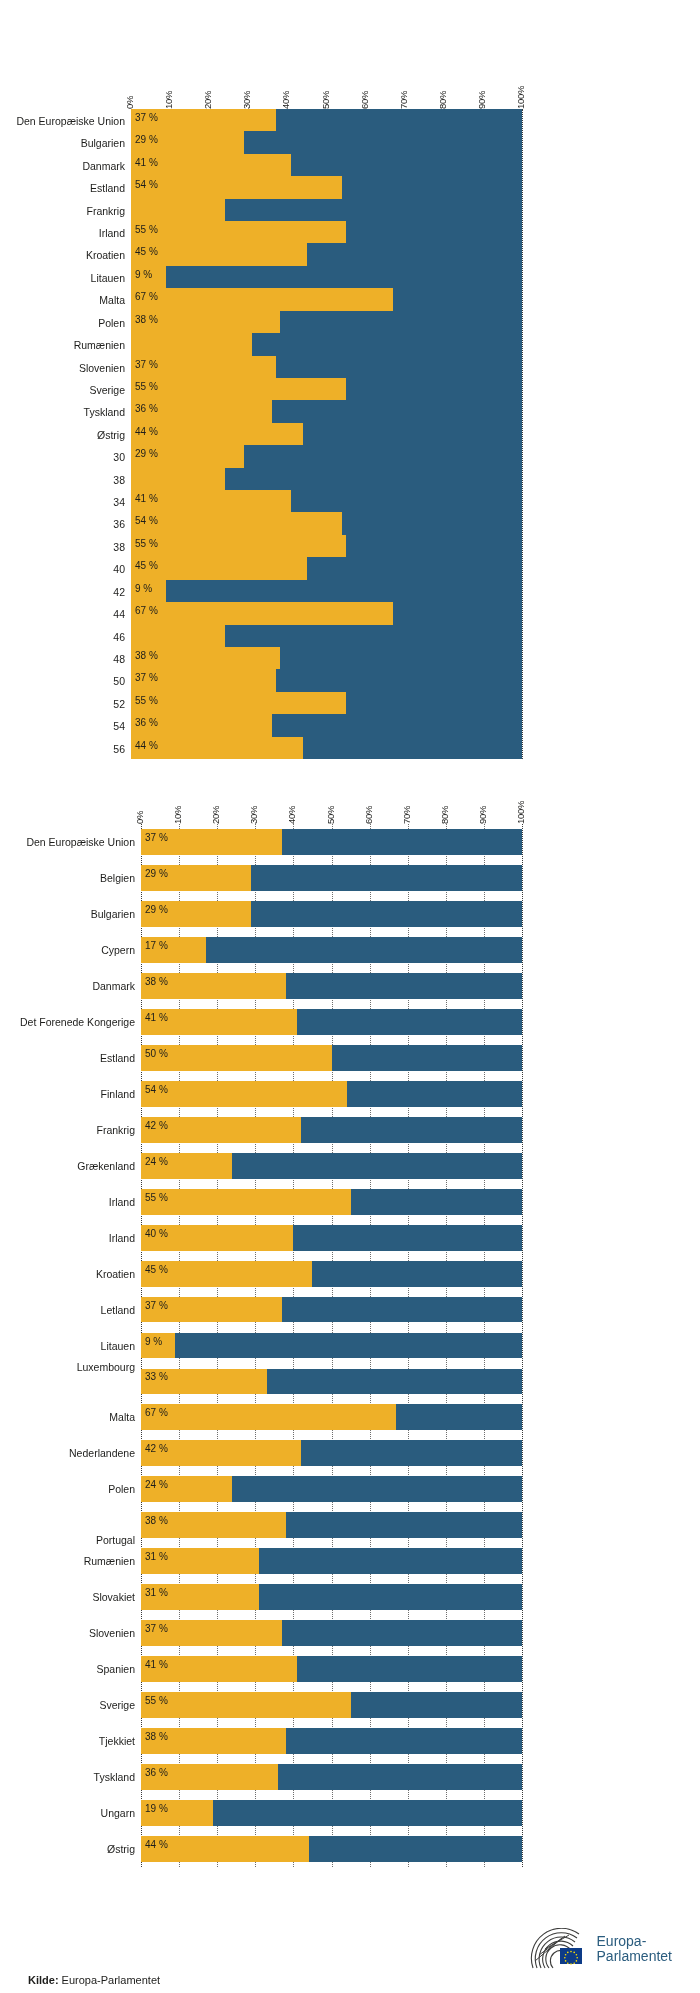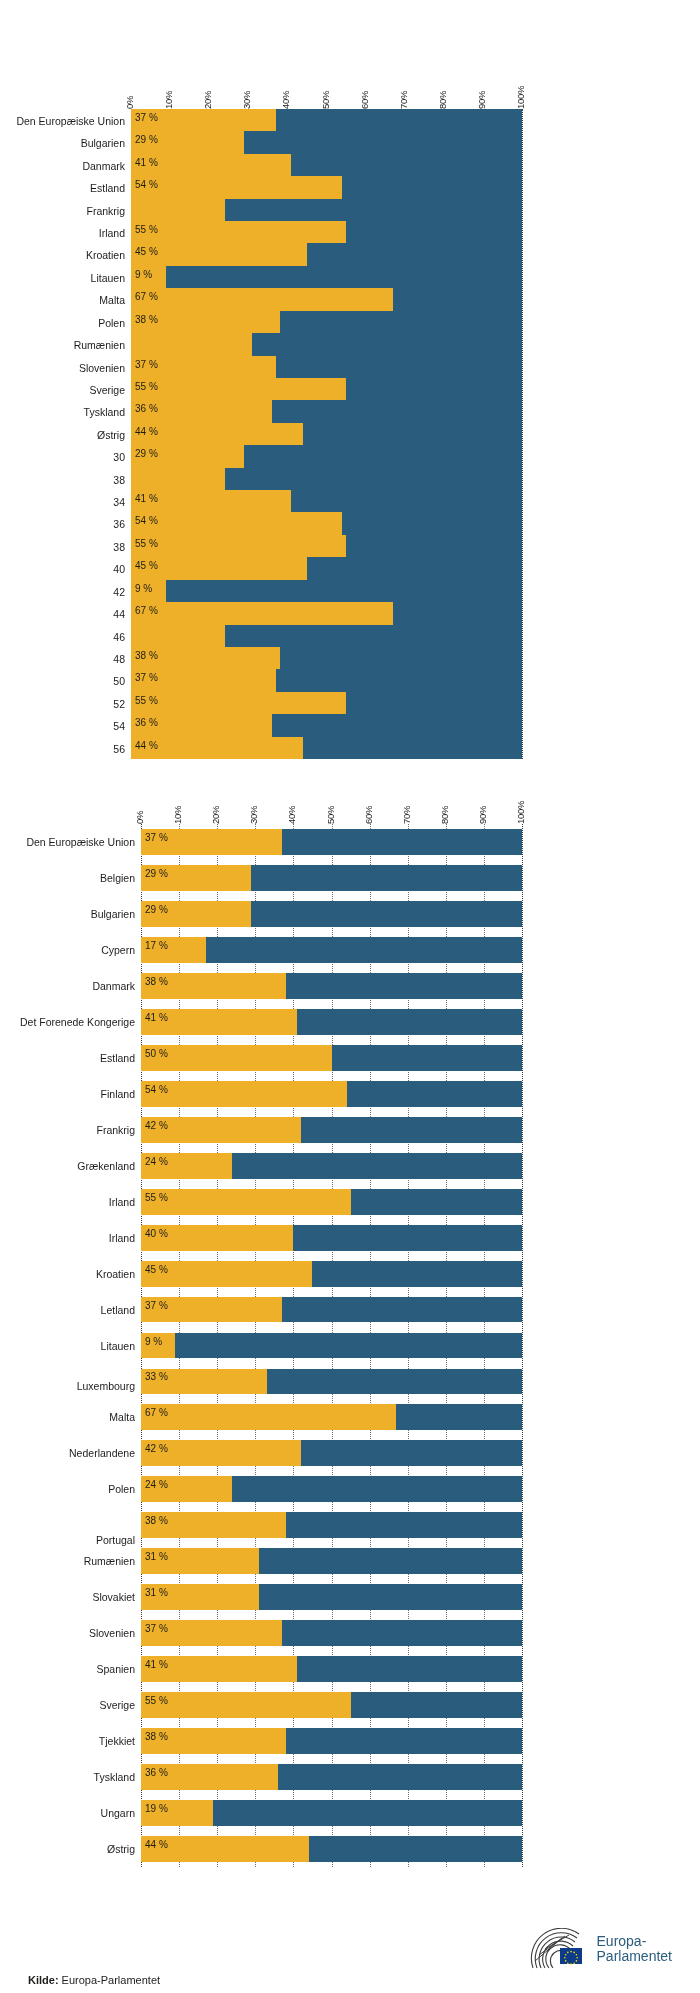--- a/index.html
+++ b/index.html
@@ -509,21 +509,21 @@
       <div class="val-right" style="top: 438.621px;">60 %</div>
       <div class="cat-label" style="top: 477.586px;">Kroatien</div>
       <div class="val-left" style="top: 474.586px;">45 %</div>
       <div class="val-right" style="top: 474.586px;">55 %</div>
       <div class="cat-label" style="top: 513.552px;">Letland</div>
       <div class="val-left" style="top: 510.552px;">37 %</div>
       <div class="val-right" style="top: 510.552px;">63 %</div>
       <div class="cat-label" style="top: 549.517px;">Litauen</div>
       <div class="val-left" style="top: 546.517px;">9 %</div>
       <div class="val-right" style="top: 546.517px;">91 %</div>
-      <div class="cat-label" style="top: 590px;">Luxembourg</div>
+      <div class="cat-label" style="top: 571px;">Luxembourg</div>
       <div class="val-left" style="top: 582.483px;">33 %</div>
       <div class="val-right" style="top: 582.483px;">67 %</div>
       <div class="cat-label" style="top: 621.448px;">Malta</div>
       <div class="val-left" style="top: 618.448px;">67 %</div>
       <div class="val-right" style="top: 618.448px;">33 %</div>
       <div class="cat-label" style="top: 657.414px;">Nederlandene</div>
       <div class="val-left" style="top: 654.414px;">42 %</div>
       <div class="val-right" style="top: 654.414px;">58 %</div>
       <div class="cat-label" style="top: 693.379px;">Polen</div>
       <div class="val-left" style="top: 690.379px;">24 %</div>

